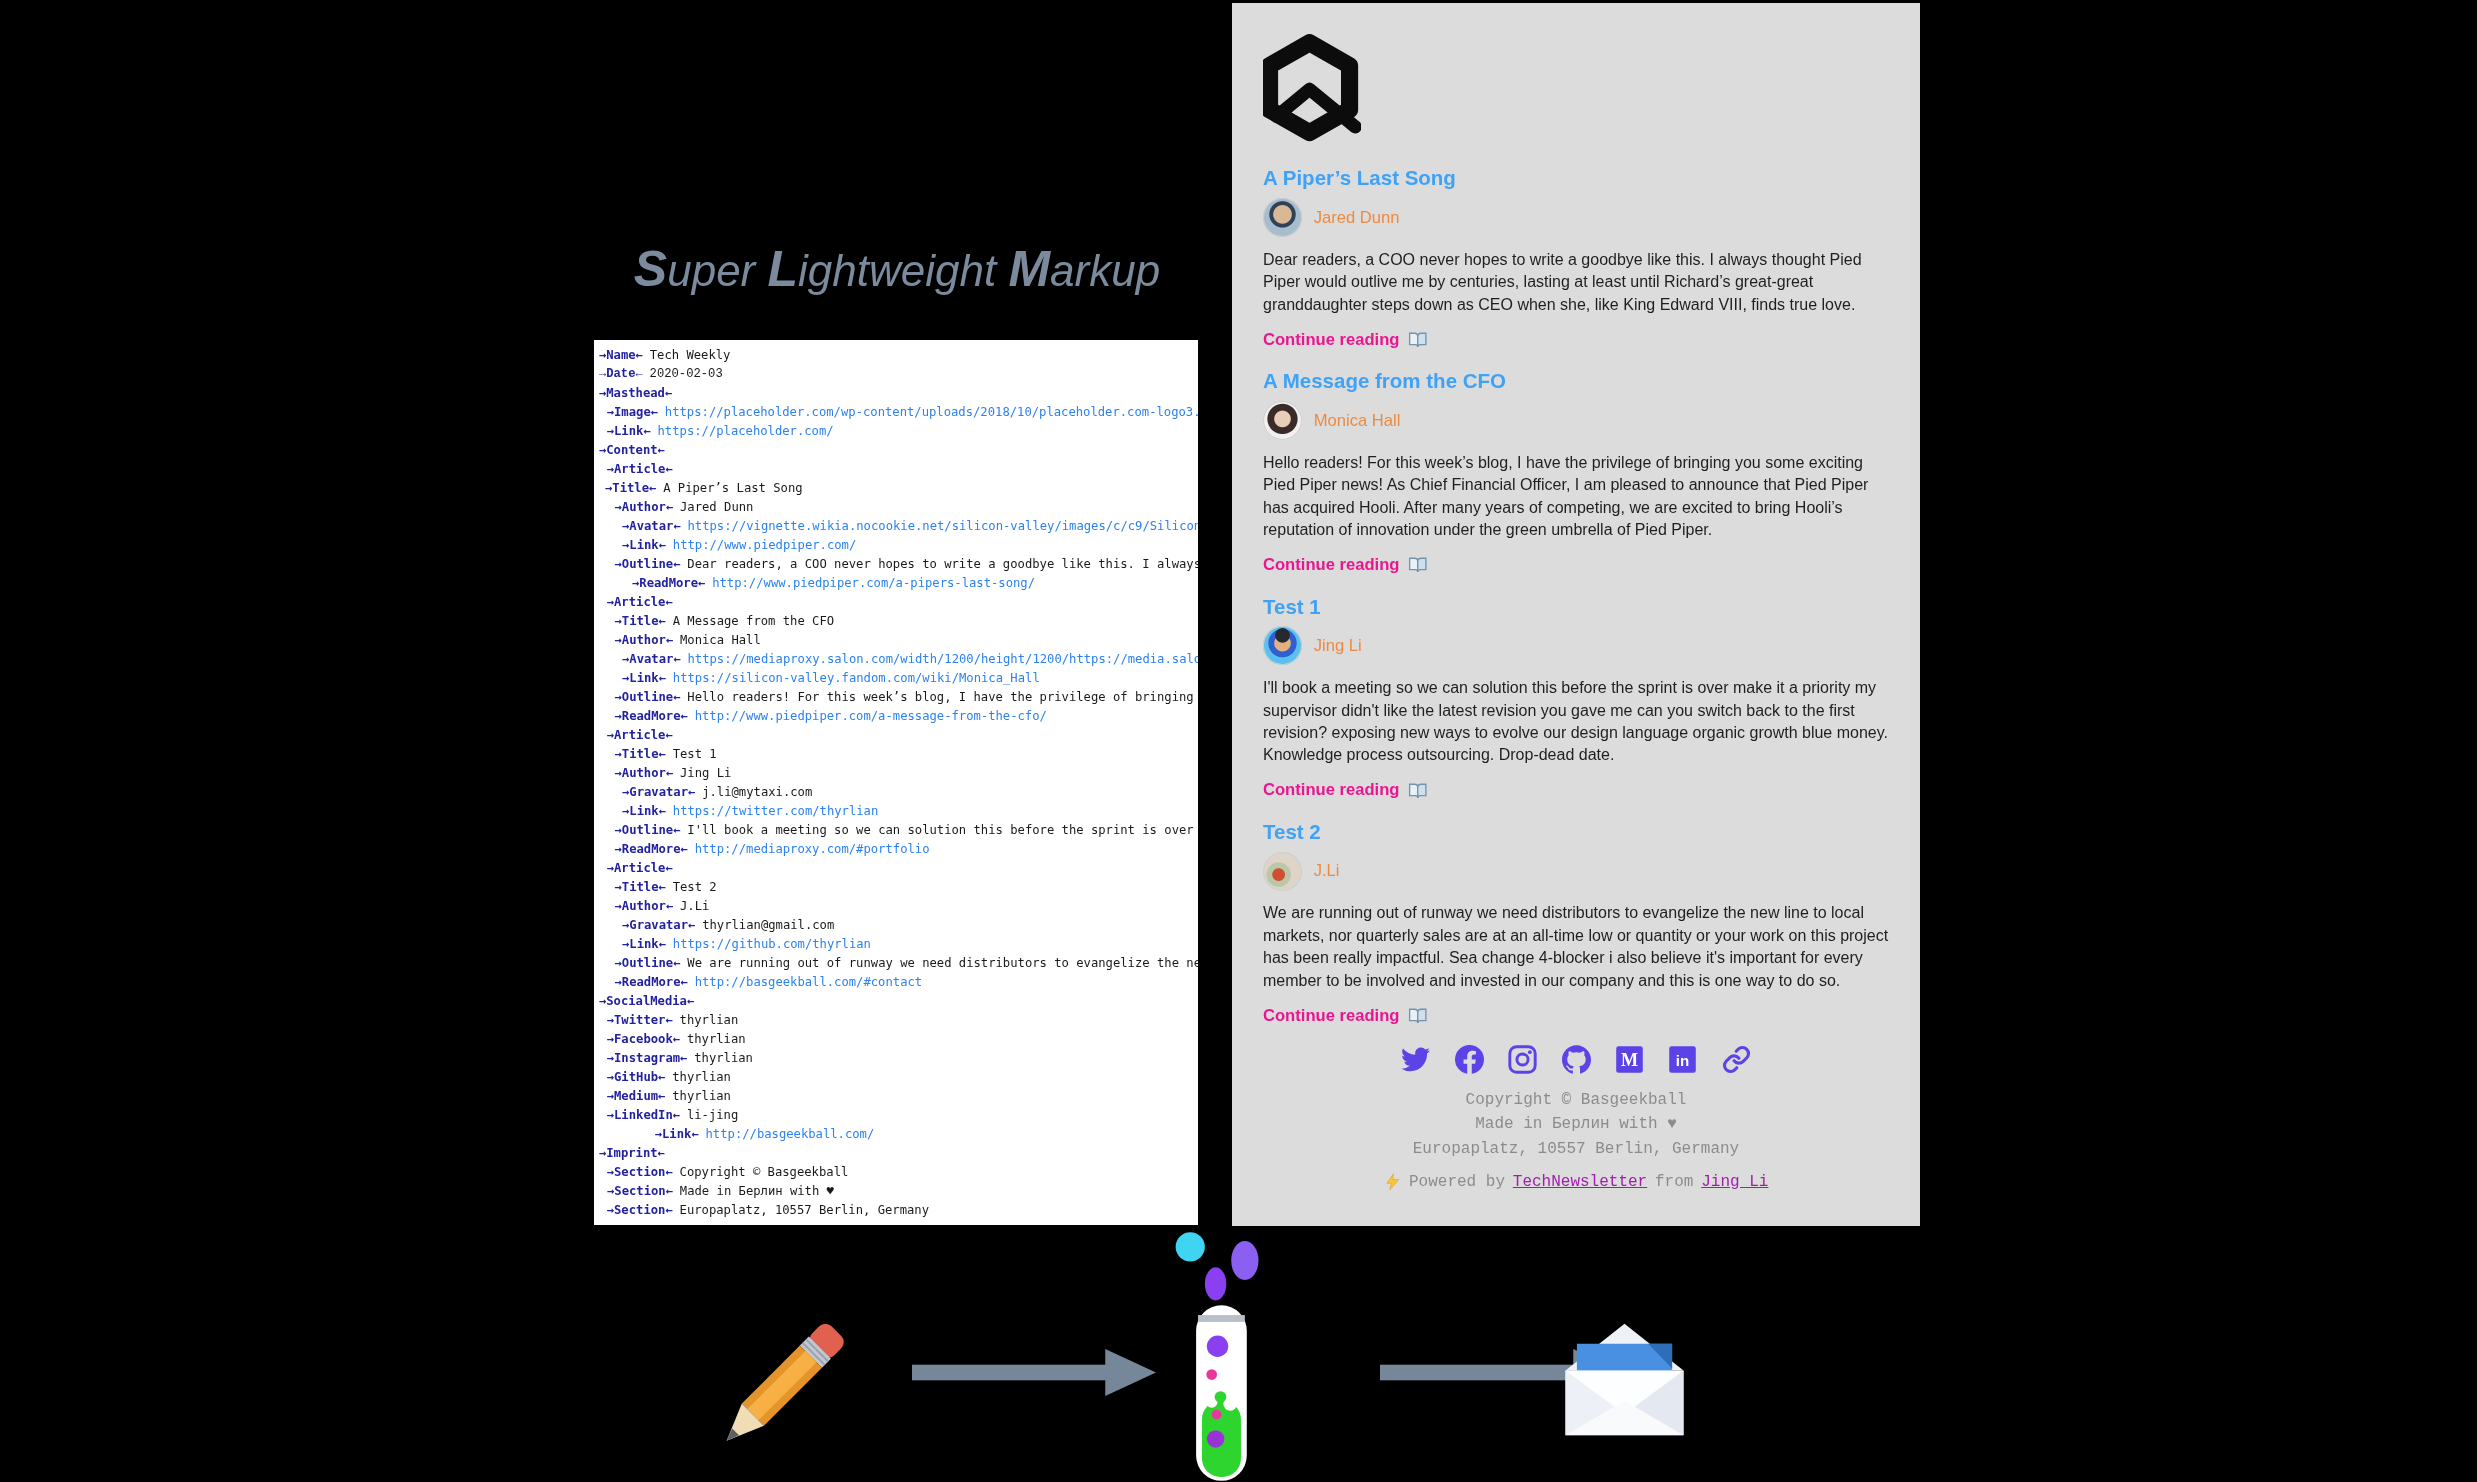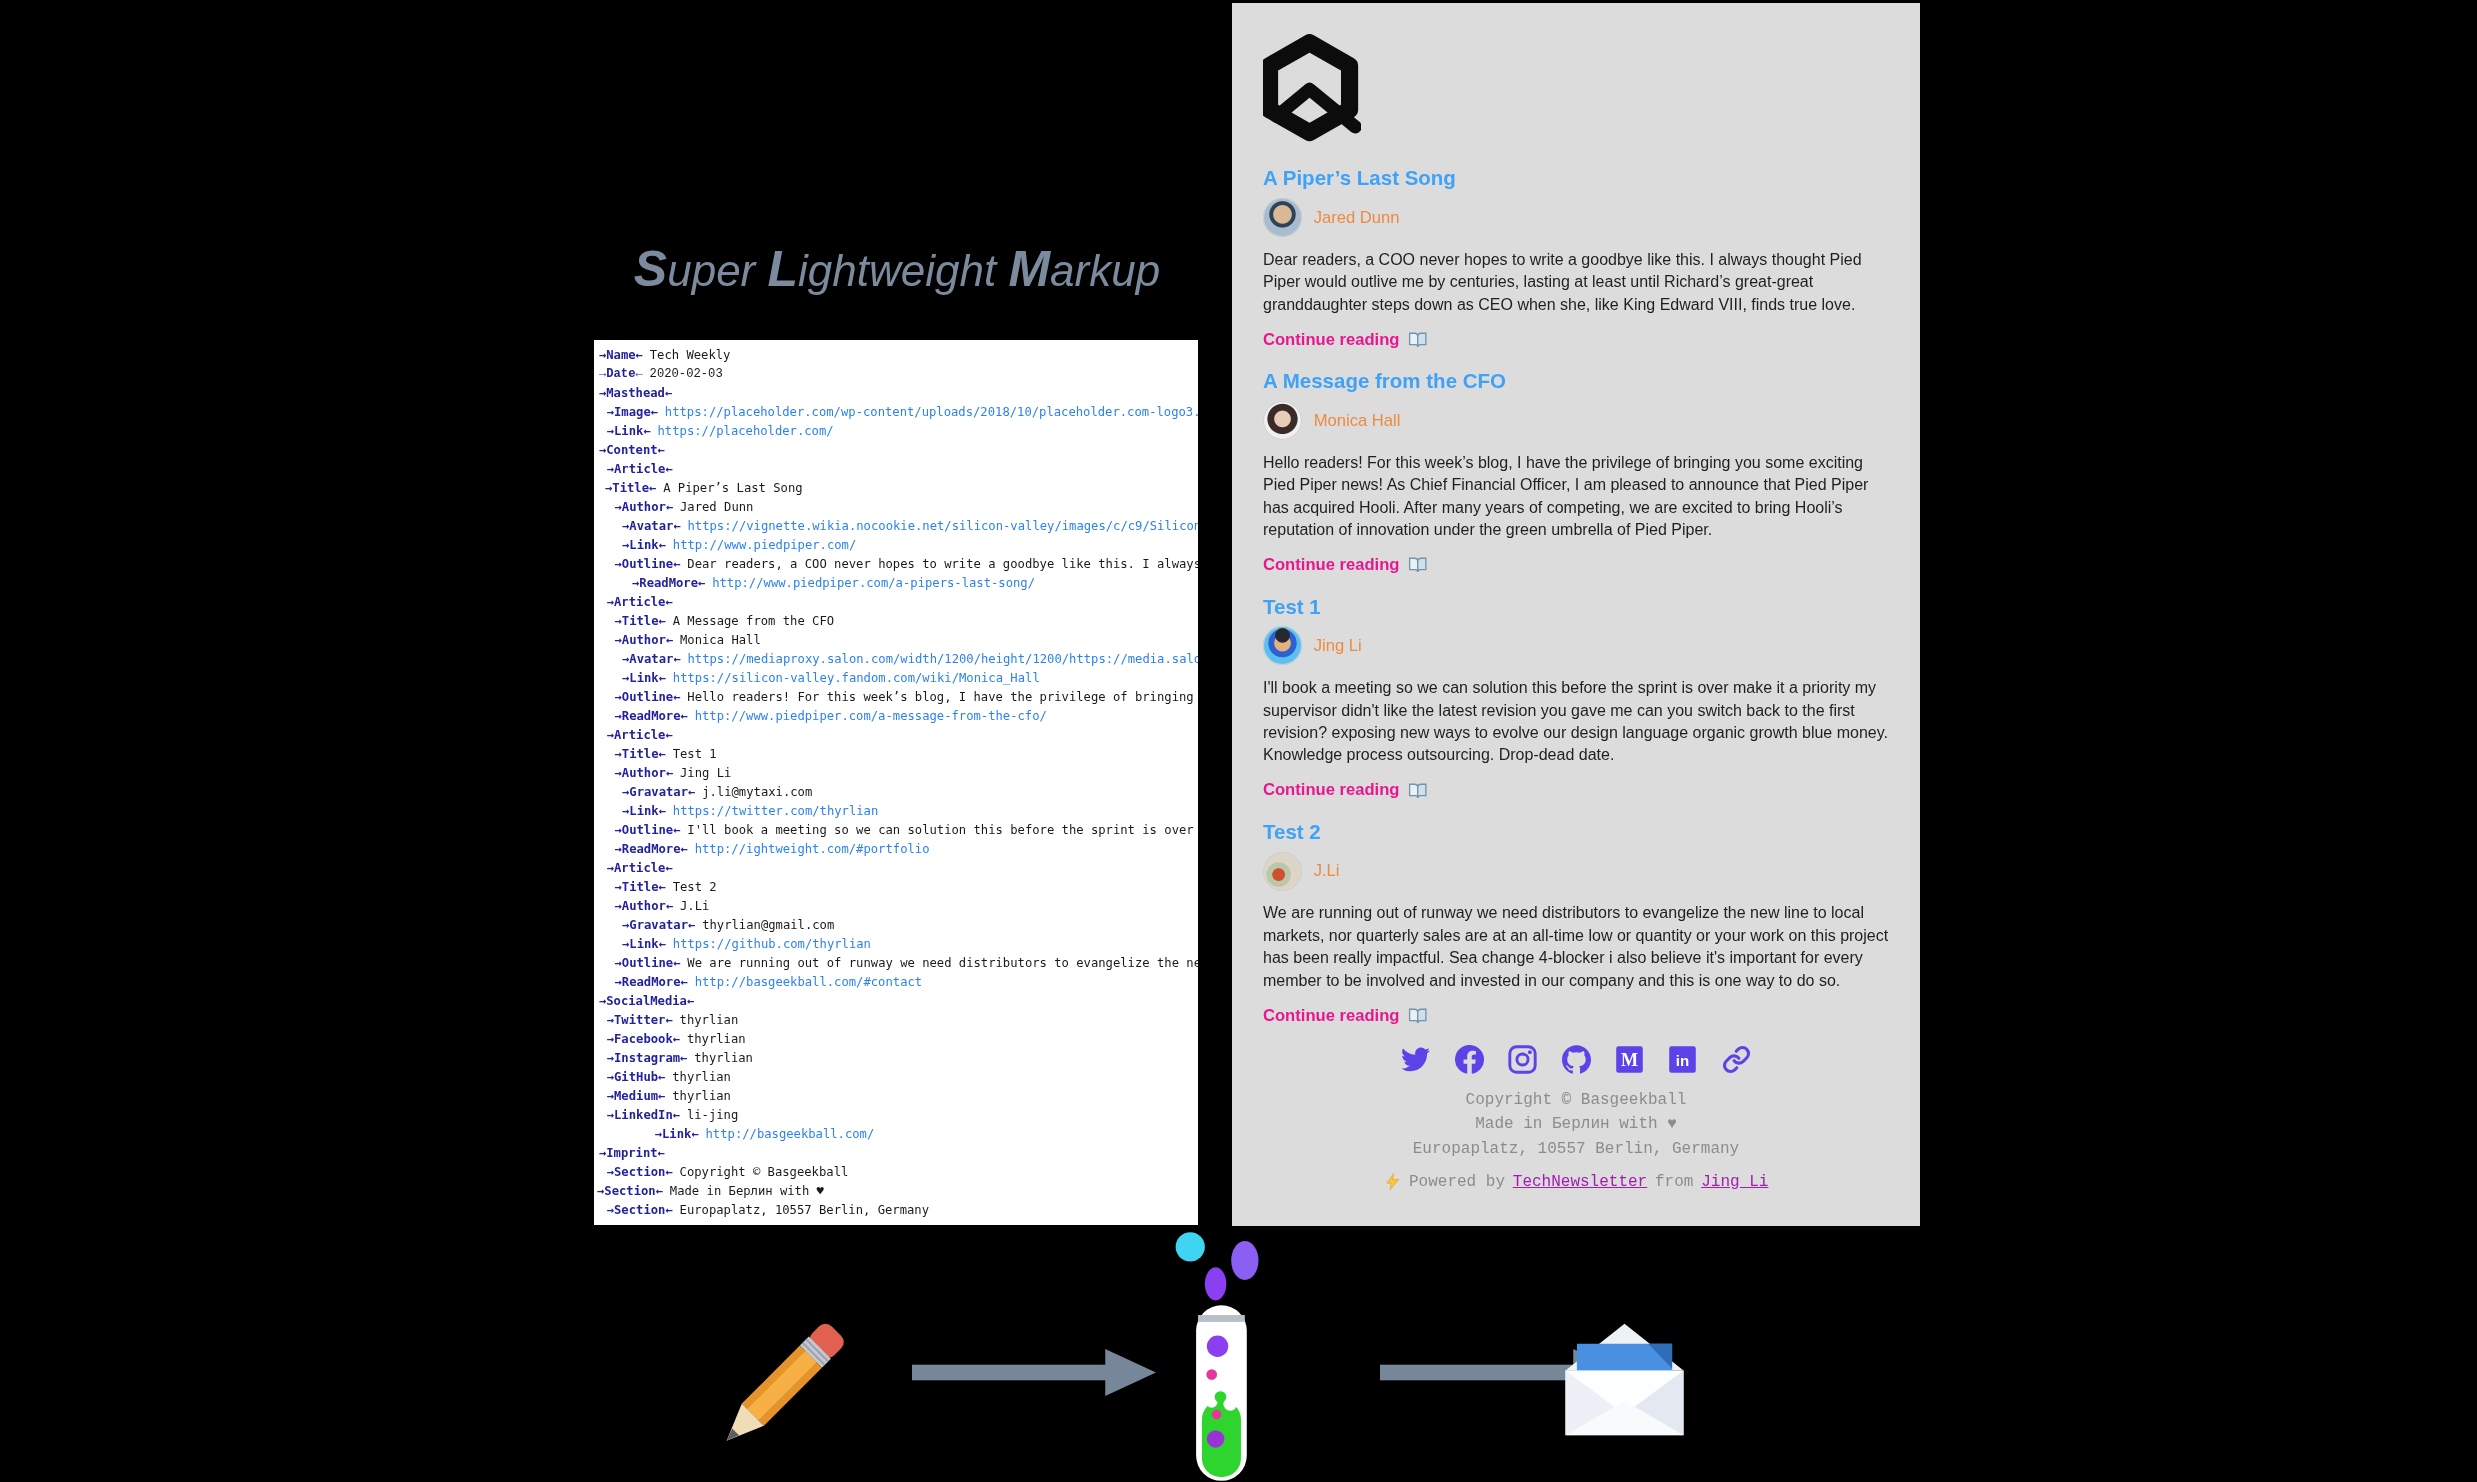--- a/index.html
+++ b/index.html
@@ -87,39 +87,39 @@
       <div class="code-line" style="padding-left: 28px;"><span class="tag">Avatar</span><span class="val url">https://mediaproxy.salon.com/width/1200/height/1200/https://media.salon.com</span></div>
       <div class="code-line" style="padding-left: 28px;"><span class="tag">Link</span><span class="val url">https://silicon-valley.fandom.com/wiki/Monica_Hall</span></div>
       <div class="code-line" style="padding-left: 20.5px;"><span class="tag">Outline</span><span class="val">Hello readers! For this week’s blog, I have the privilege of bringing you so</span></div>
       <div class="code-line" style="padding-left: 20.5px;"><span class="tag">ReadMore</span><span class="val url">http://www.piedpiper.com/a-message-from-the-cfo/</span></div>
       <div class="code-line" style="padding-left: 12.7px;"><span class="tag">Article</span></div>
       <div class="code-line" style="padding-left: 20.5px;"><span class="tag">Title</span><span class="val">Test 1</span></div>
       <div class="code-line" style="padding-left: 20.5px;"><span class="tag">Author</span><span class="val">Jing Li</span></div>
       <div class="code-line" style="padding-left: 28px;"><span class="tag">Gravatar</span><span class="val">j.li@mytaxi.com</span></div>
       <div class="code-line" style="padding-left: 28px;"><span class="tag">Link</span><span class="val url">https://twitter.com/thyrlian</span></div>
       <div class="code-line" style="padding-left: 20.5px;"><span class="tag">Outline</span><span class="val">I'll book a meeting so we can solution this before the sprint is over make i</span></div>
-      <div class="code-line" style="padding-left: 20.5px;"><span class="tag">ReadMore</span><span class="val url">http://ightweight.com/#portfolio</span></div>
+      <div class="code-line" style="padding-left: 20.5px;"><span class="tag">ReadMore</span><span class="val url">http://mediaproxy.com/#portfolio</span></div>
       <div class="code-line" style="padding-left: 12.7px;"><span class="tag">Article</span></div>
       <div class="code-line" style="padding-left: 20.5px;"><span class="tag">Title</span><span class="val">Test 2</span></div>
       <div class="code-line" style="padding-left: 20.5px;"><span class="tag">Author</span><span class="val">J.Li</span></div>
       <div class="code-line" style="padding-left: 28px;"><span class="tag">Gravatar</span><span class="val">thyrlian@gmail.com</span></div>
       <div class="code-line" style="padding-left: 28px;"><span class="tag">Link</span><span class="val url">https://github.com/thyrlian</span></div>
       <div class="code-line" style="padding-left: 20.5px;"><span class="tag">Outline</span><span class="val">We are running out of runway we need distributors to evangelize the new line</span></div>
       <div class="code-line" style="padding-left: 20.5px;"><span class="tag">ReadMore</span><span class="val url">http://basgeekball.com/#contact</span></div>
       <div class="code-line" style="padding-left: 4.9px;"><span class="tag">SocialMedia</span></div>
       <div class="code-line" style="padding-left: 12.7px;"><span class="tag">Twitter</span><span class="val">thyrlian</span></div>
       <div class="code-line" style="padding-left: 12.7px;"><span class="tag">Facebook</span><span class="val">thyrlian</span></div>
       <div class="code-line" style="padding-left: 12.7px;"><span class="tag">Instagram</span><span class="val">thyrlian</span></div>
       <div class="code-line" style="padding-left: 12.7px;"><span class="tag">GitHub</span><span class="val">thyrlian</span></div>
       <div class="code-line" style="padding-left: 12.7px;"><span class="tag">Medium</span><span class="val">thyrlian</span></div>
       <div class="code-line" style="padding-left: 12.7px;"><span class="tag">LinkedIn</span><span class="val">li-jing</span></div>
       <div class="code-line" style="padding-left: 12.7px; margin-left: 48px;"><span class="tag">Link</span><span class="val url">http://basgeekball.com/</span></div>
       <div class="code-line" style="padding-left: 4.9px;"><span class="tag">Imprint</span></div>
       <div class="code-line" style="padding-left: 12.7px;"><span class="tag">Section</span><span class="val">Copyright © Basgeekball</span></div>
-      <div class="code-line" style="padding-left: 3px;"><span class="tag">Section</span><span class="val">Made in Берлин with ♥</span></div>
+      <div class="code-line" style="padding-left: 13px;"><span class="tag">Section</span><span class="val">Made in Берлин with ♥</span></div>
       <div class="code-line" style="padding-left: 12.7px;"><span class="tag">Section</span><span class="val">Europaplatz, 10557 Berlin, Germany</span></div>
     </section>
 
   <section class="newsletter">
     <header class="logo-row">
       <svg width="98" height="121" viewBox="0 0 120 130">
         <path d="M57 9 L106 37 V91 L57 119 L8 91 V37 Z" fill="none" stroke="#0c0c0c" stroke-width="21" stroke-linejoin="round"></path>
         <path d="M17 99 L57 66 L113 112" fill="none" stroke="#0c0c0c" stroke-width="16" stroke-linecap="round" stroke-linejoin="round"></path>
       </svg>
     </header>

